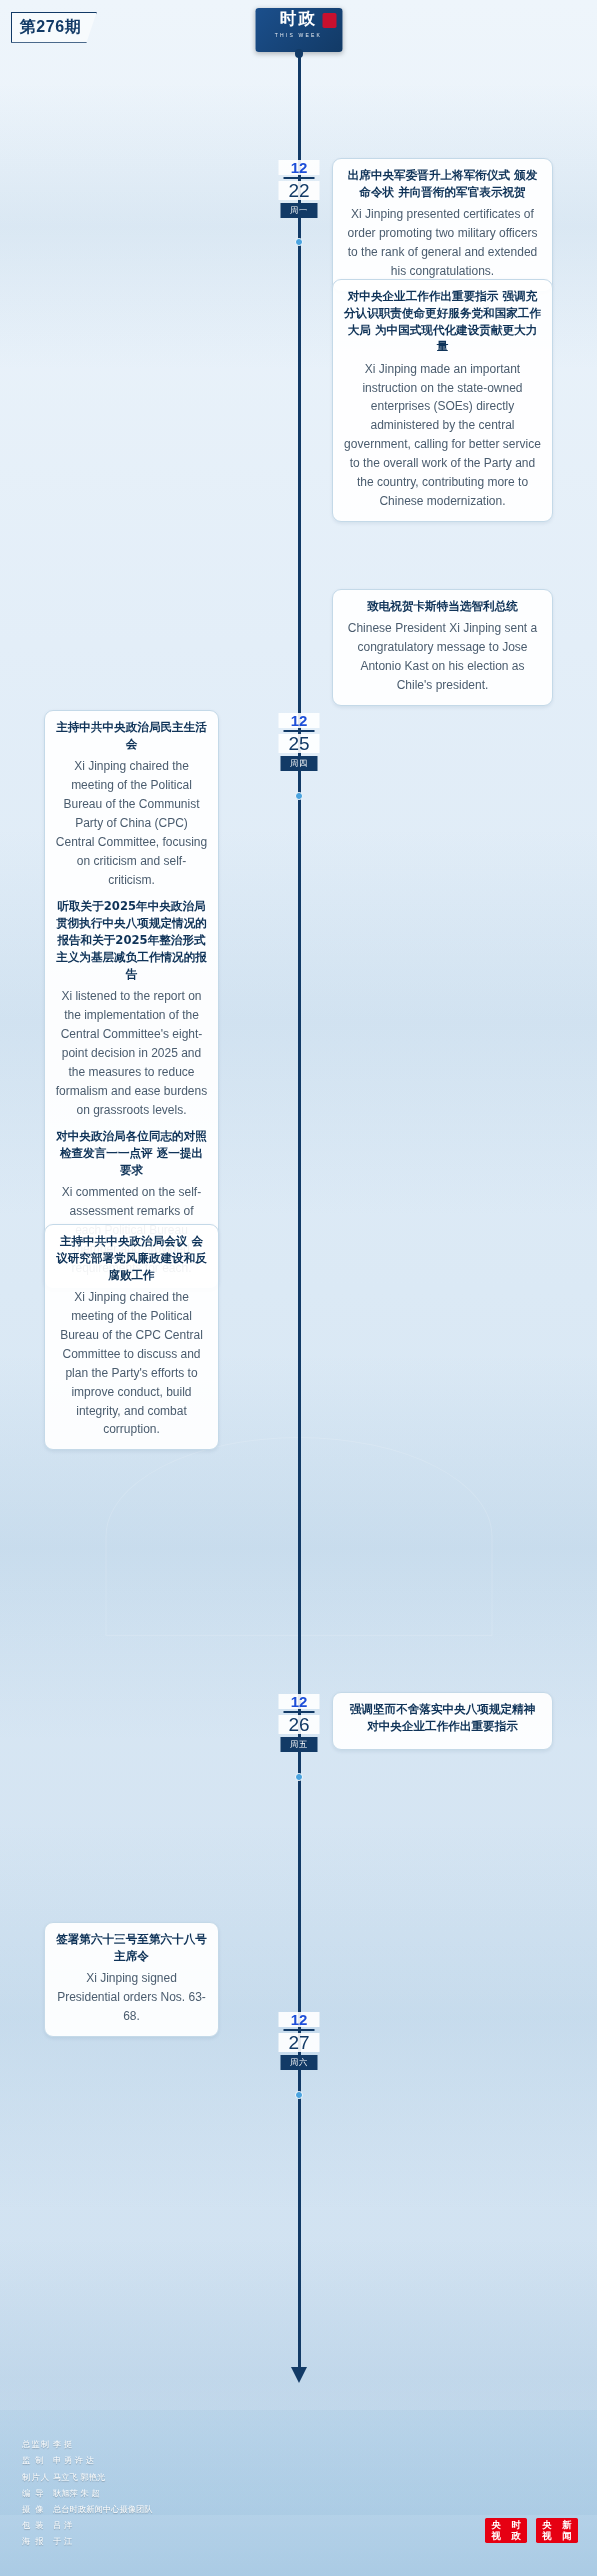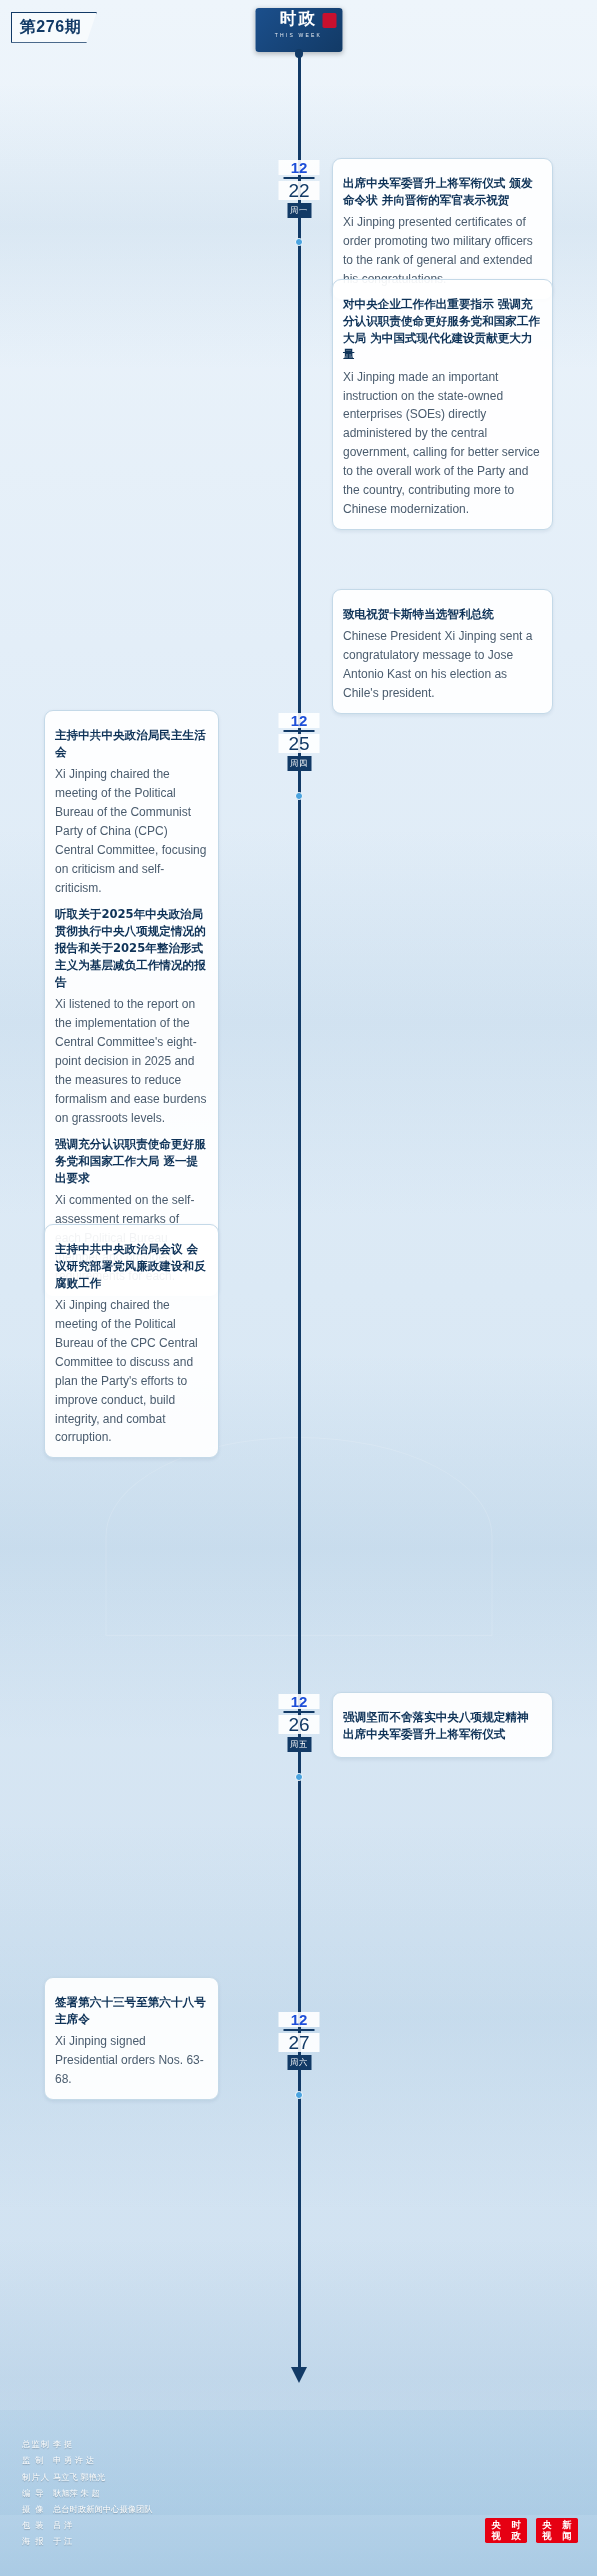--- a/index.html
+++ b/index.html
@@ -90,39 +90,40 @@
     width: 41px;
     text-align: center;
     z-index: 5;
   }
   .dm-month { font-size: 15px; color: #1d4ed8; font-weight: bold; line-height: 1; background: rgba(255,255,255,0.9); }
   .dm-rule { width: 31px; height: 1.7px; background: #123a66; margin: 2.2px auto; }
   .dm-day { font-size: 19px; color: #123a66; font-weight: normal; line-height: 1; background: rgba(255,255,255,0.9); }
   .dm-week {
     margin-top: 3.3px;
     background: #123a66; color: #fff;
-    font-size: 8.3px; padding: 1.7px 0; width: 24px; margin-left: auto; margin-right: auto;
+    font-size: 8.3px; padding: 1.7px 0; width: 37px; margin-left: auto; margin-right: auto;
     letter-spacing: 0.6px;
     text-align: center;
   }
   .node-dot {
     position: absolute; left: 299px; margin-left: -3.9px;
     width: 7.7px; height: 7.7px; border-radius: 50%;
     background: #4aa3df; border: 1.1px solid #fff;
     z-index: 4;
   }
 
   
   .card {
     position: absolute;
     background: rgba(255,255,255,0.93);
     border: 0.6px solid #c4d9e8;
     border-radius: 9px;
-    padding: 16px 10px 10px 10px;
+    padding: 8px 10px 10px 10px;
     box-shadow: 0 1.1px 3.3px rgba(20,60,100,0.08);
+    text-align: center;
   }
   .card.right { left: 332px; width: 221px; }
   .card.left  { left: 44px;  width: 175px; }
   .card-cn {
     font-size: 11.6px;
     line-height: 1.45;
     color: #0f3358;
     font-weight: bold;
     font-family: "DejaVu Sans", "Liberation Sans", sans-serif;
     margin-bottom: 4.4px;
@@ -228,53 +229,53 @@
 <div class="card left" style="top:710px;">
   <div class="para">
     <div class="card-cn">主持中共中央政治局民主生活会</div>
     <div class="card-en">Xi Jinping chaired the meeting of the Political Bureau of the Communist Party of China (CPC) Central Committee, focusing on criticism and self-criticism.</div>
   </div>
   <div class="para">
     <div class="card-cn">听取关于2025年中央政治局贯彻执行中央八项规定情况的报告和关于2025年整治形式主义为基层减负工作情况的报告</div>
     <div class="card-en">Xi listened to the report on the implementation of the Central Committee's eight-point decision in 2025 and the measures to reduce formalism and ease burdens on grassroots levels.</div>
   </div>
   <div class="para">
-    <div class="card-cn">强调充分认识职责使命更好服务党和国家工作大局 逐一提出要求</div>
+    <div class="card-cn">对中央政治局各位同志的对照检查发言一一点评 逐一提出要求</div>
     <div class="card-en">Xi commented on the self-assessment remarks of each Political Bureau member and provided requirements for each.</div>
   </div>
 </div>
 
 <div class="card left" style="top:1224px;">
   <div class="card-cn">主持中共中央政治局会议 会议研究部署党风廉政建设和反腐败工作</div>
   <div class="card-en">Xi Jinping chaired the meeting of the Political Bureau of the CPC Central Committee to discuss and plan the Party's efforts to improve conduct, build integrity, and combat corruption.</div>
 </div>
 
 <div class="date-marker" style="top:1694px;">
   <div class="dm-month">12</div>
   <div class="dm-rule"></div>
   <div class="dm-day">26</div>
   <div class="dm-week">周五</div>
 </div>
 <div class="node-dot" style="top:1773px;"></div>
 
 <div class="card right" style="top:1692px;">
   <div class="para">
-    <div class="card-cn">强调坚而不舍落实中央八项规定精神 出席中央军委晋升上将军衔仪式</div>
+    <div class="card-cn">强调坚而不舍落实中央八项规定精神 对中央企业工作作出重要指示</div>
   </div>
 </div>
 
 <div class="date-marker" style="top:2012px;">
   <div class="dm-month">12</div>
   <div class="dm-rule"></div>
   <div class="dm-day">27</div>
   <div class="dm-week">周六</div>
 </div>
 <div class="node-dot" style="top:2091px;"></div>
 
-<div class="card left" style="top:1977px;">
+<div class="card left" style="top:1922px;">
   <div class="card-cn">签署第六十三号至第六十八号主席令</div>
   <div class="card-en">Xi Jinping signed Presidential orders Nos. 63-68.</div>
 </div>
 
 <div class="footer">
   <div class="credits">
     <div><span class="credit-label">总监制</span><span>李 挺</span></div>
     <div><span class="credit-label">监 制</span><span>申 勇 许 达</span></div>
     <div><span class="credit-label">制片人</span><span>马立飞 郭艳光</span></div>
     <div><span class="credit-label">编 导</span><span>耿旭萍 朱 超</span></div>

